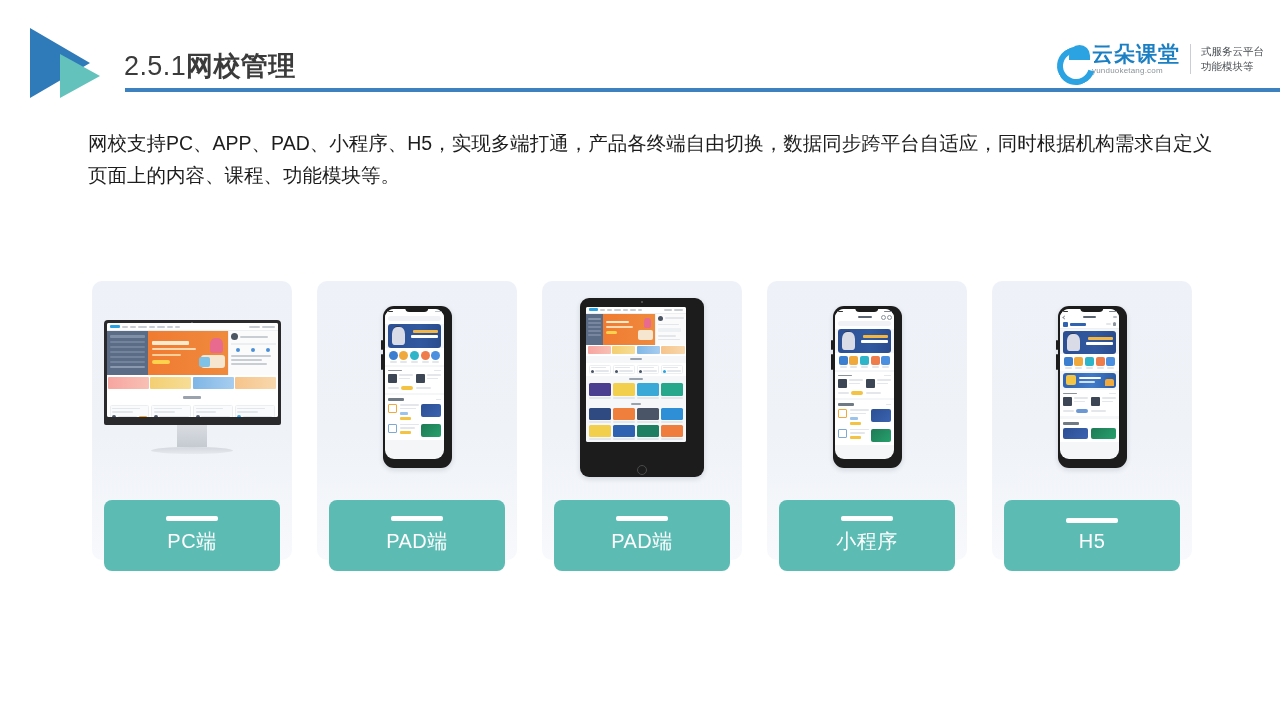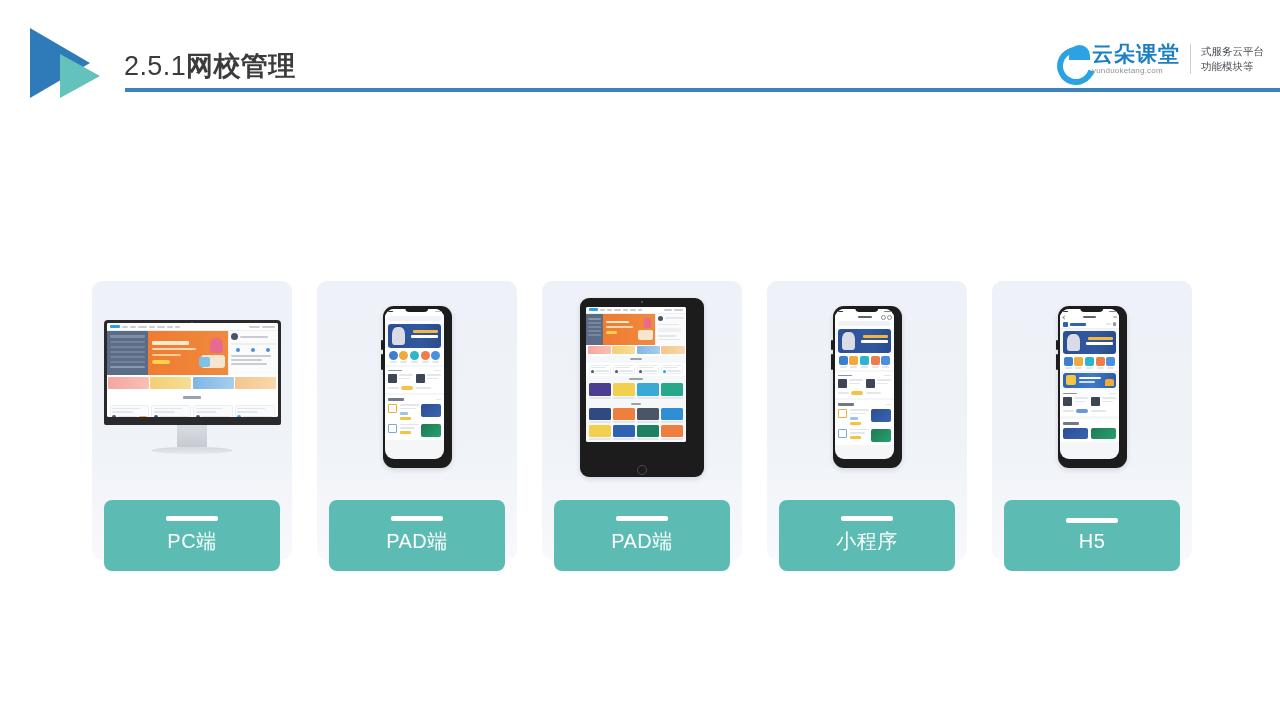--- a/index.html
+++ b/index.html
@@ -138,20 +138,21 @@
         <div class="brand-en">yunduoketang.com</div>
       </div>
     </div>
     <div class="brand-div"></div>
     <div class="brand-tag">
       <span>式服务云平台</span>
       <span>功能模块等</span>
     </div>
   </div>
 
+  <div class="body-copy">网校支持PC、APP、PAD、小程序、H5，实现多端打通，产品各终端自由切换，数据同步跨平台自适应，同时根据机构需求自定义页面上的内容、课程、功能模块等。</div>
 
   <div class="cards">
 
     <div class="card">
       <div class="card-bg"></div>
       <div class="device-area">
         <div class="monitor" style="width:177px;">
           <div class="mon-bezel" style="position:relative;">
             <div class="mon-cam"></div>
             <div class="scr" style="height:94px;border-radius:2px;">

